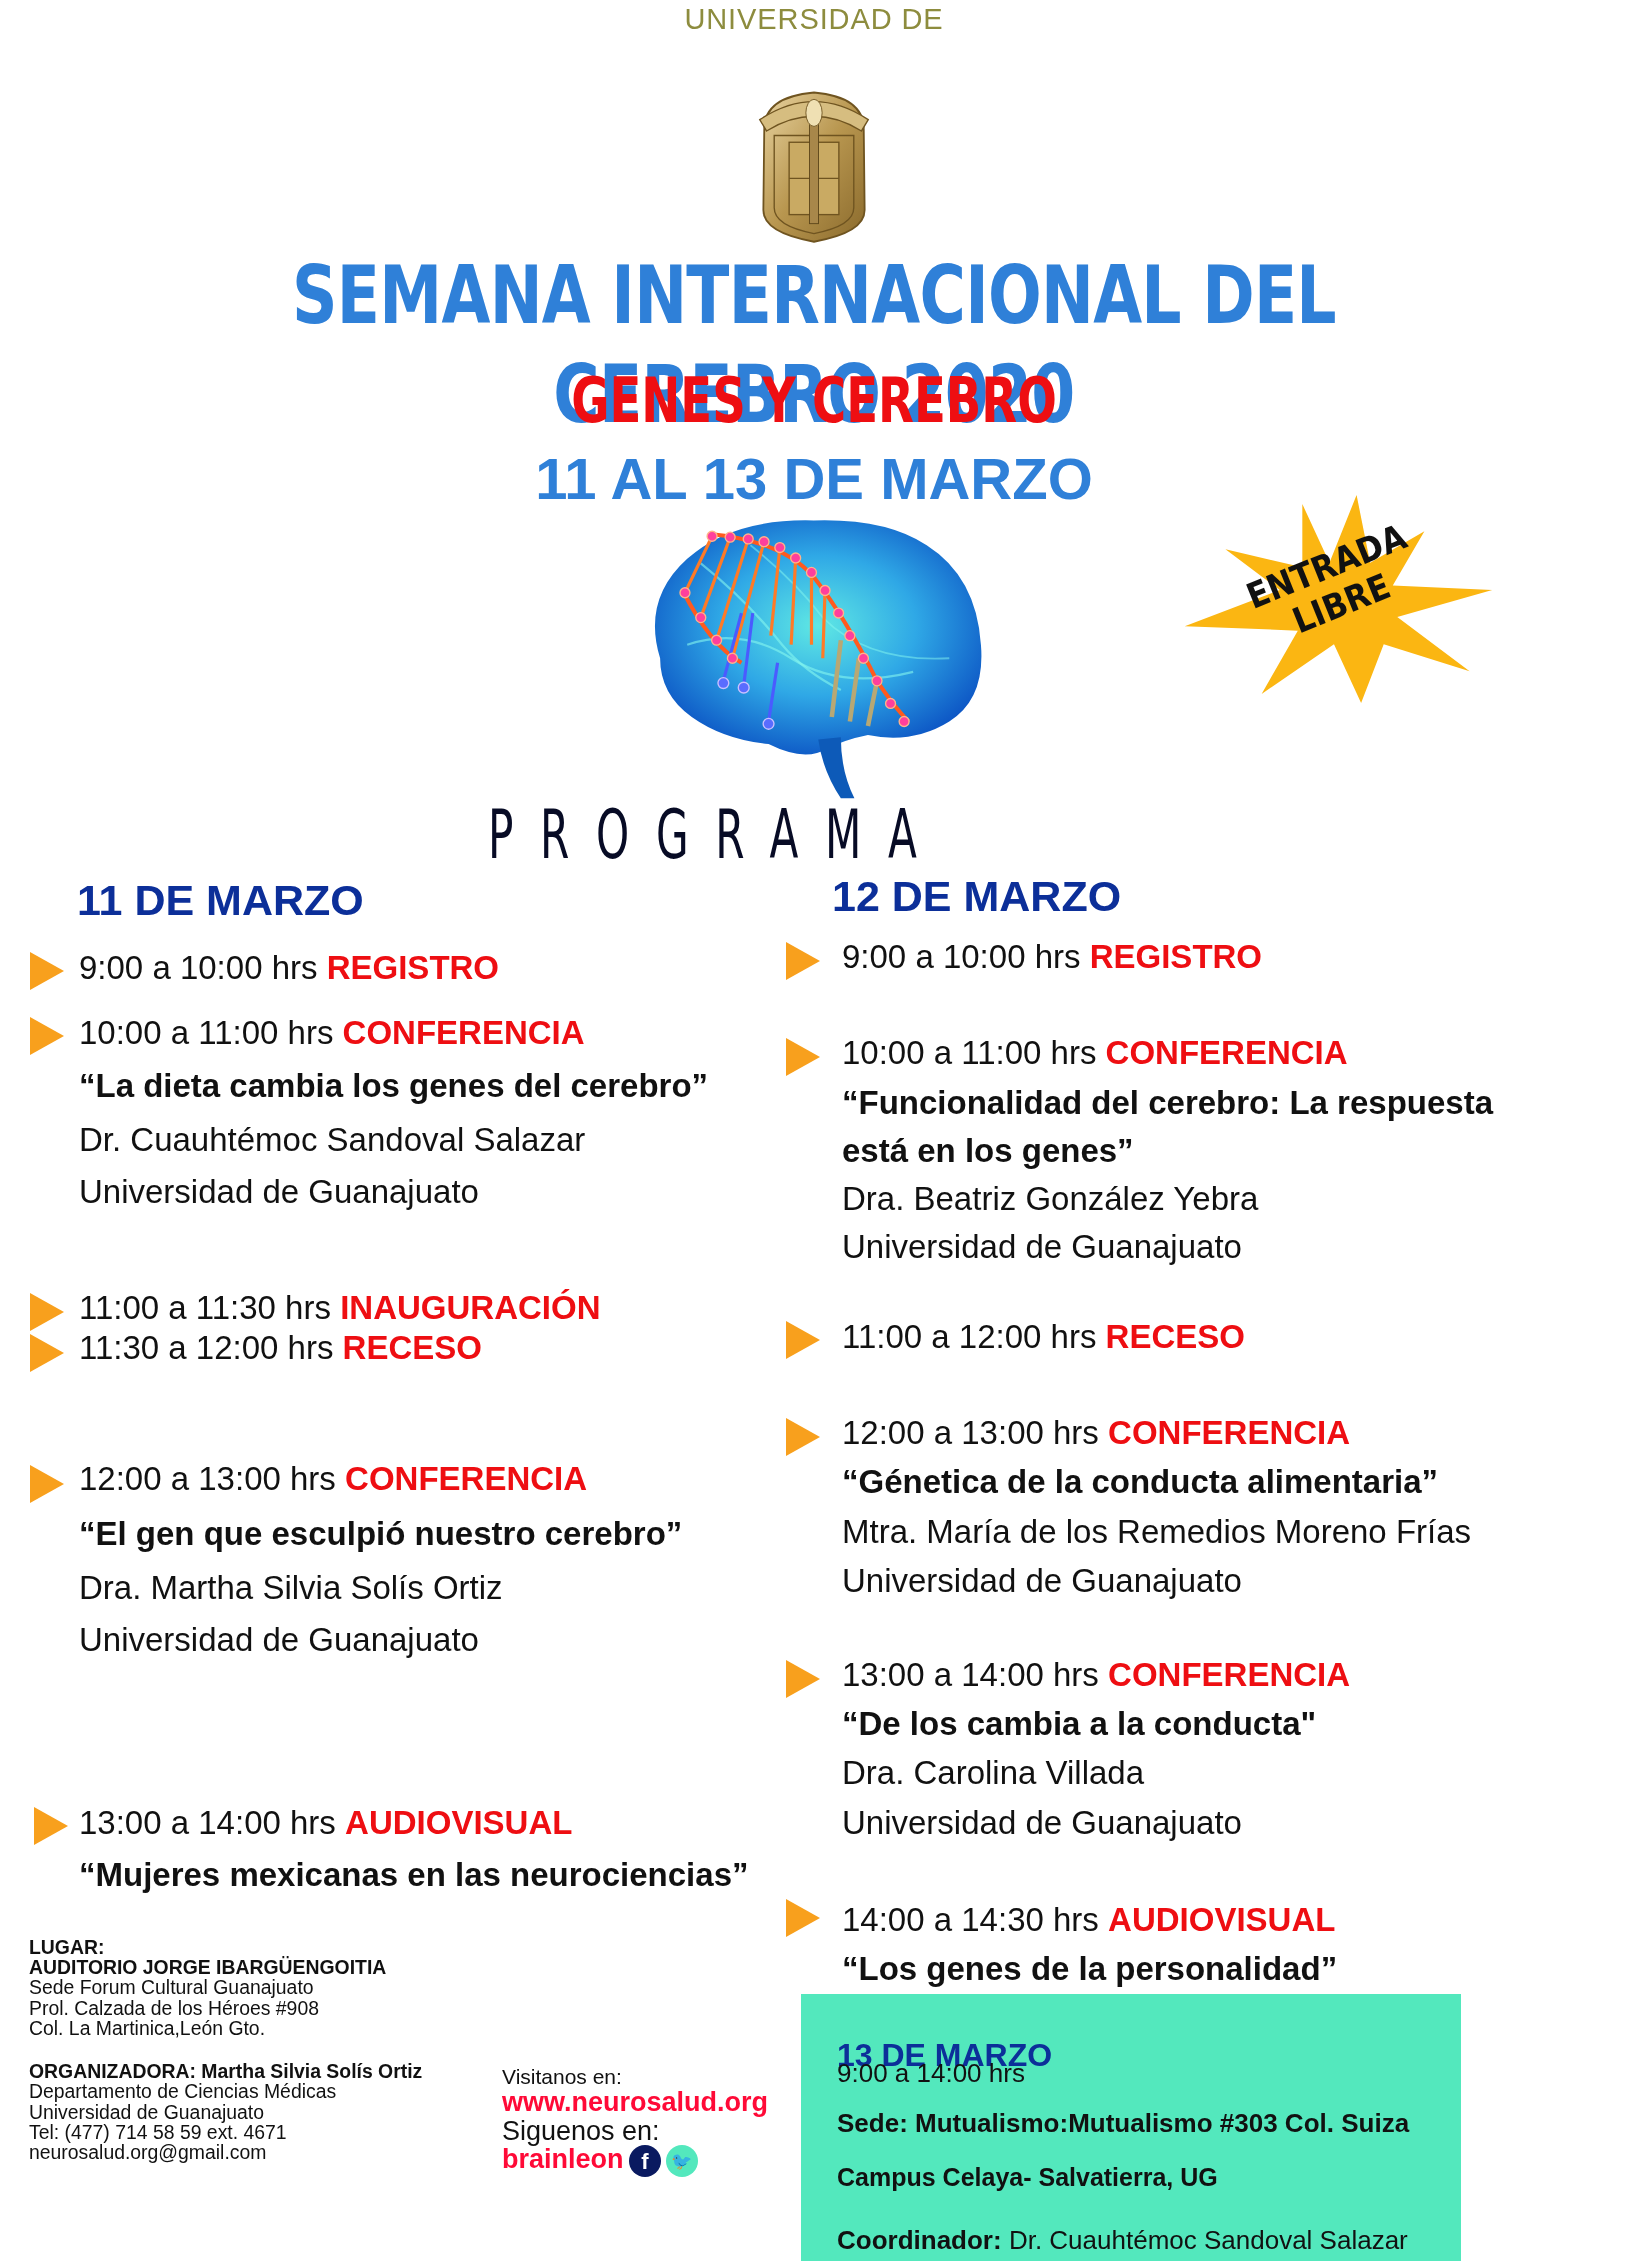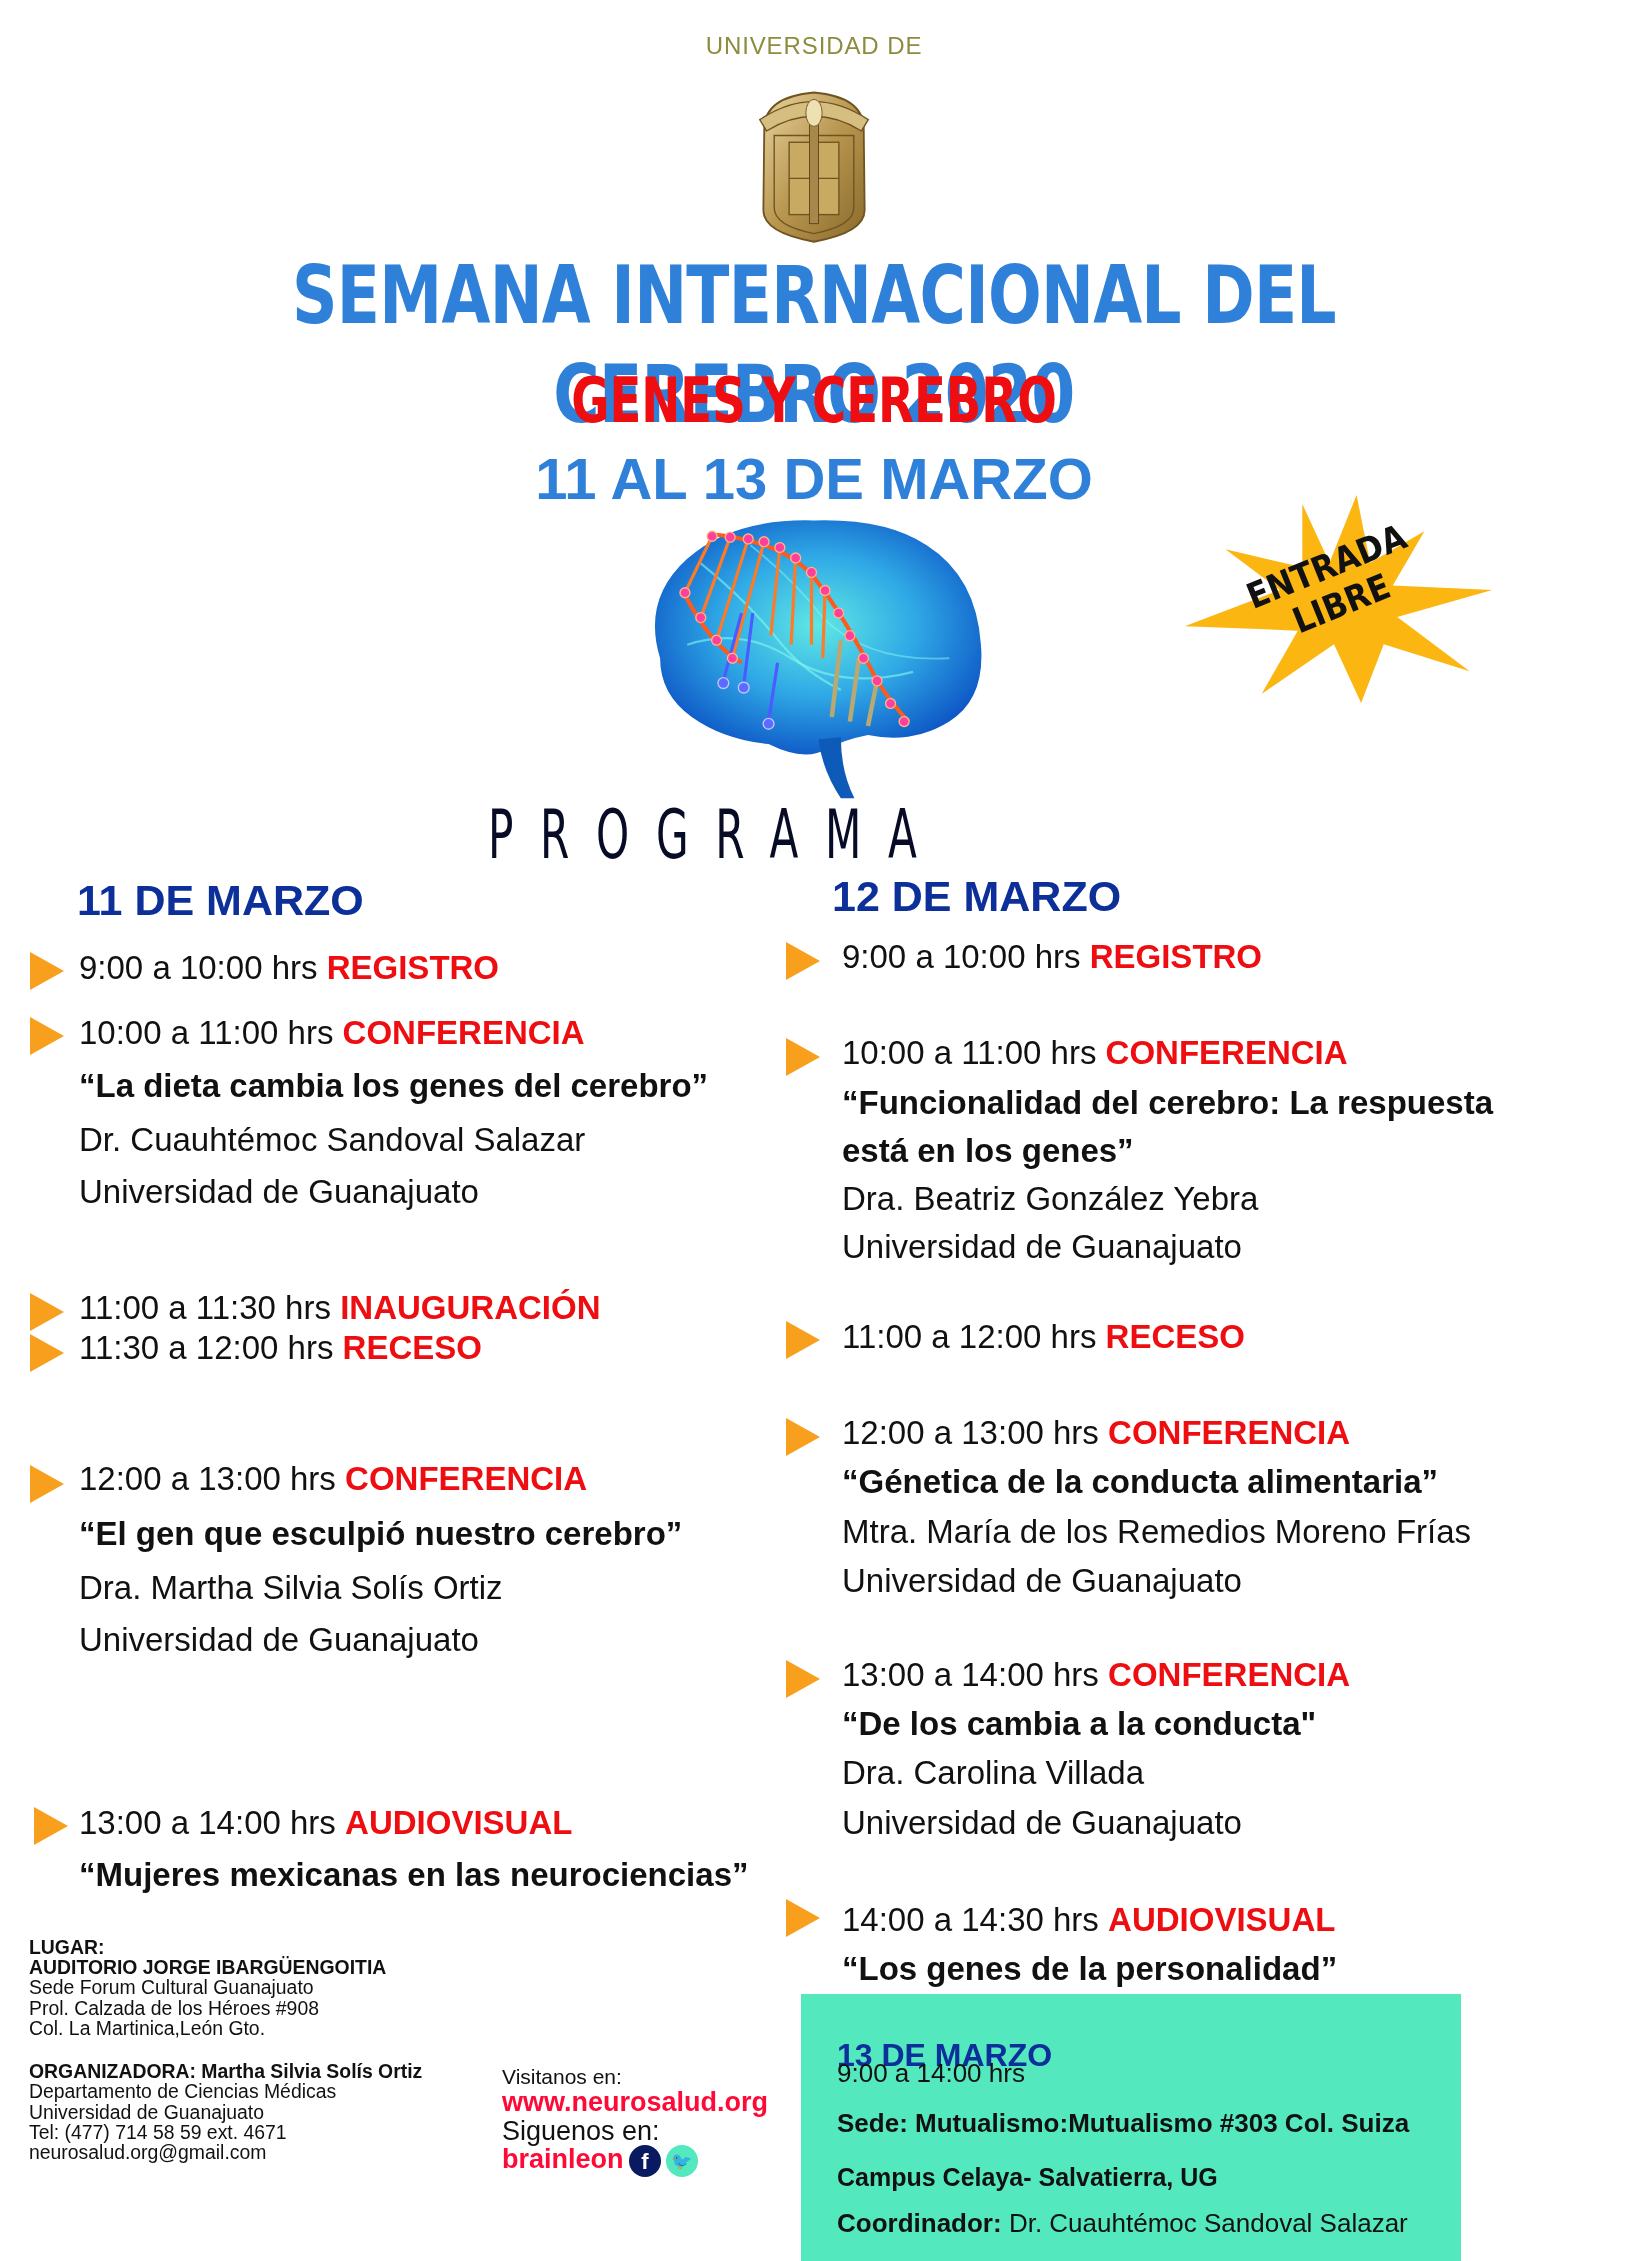--- a/index.html
+++ b/index.html
@@ -1,18 +1,18 @@
 <!DOCTYPE html>
 <html style="font-size:7.2px"><head>
 <meta charset="utf-8">
 <style>
   html, body { margin:0; padding:0; background:#ffffff; }
   body { width:1628px; height:2442px; position:relative; overflow:hidden; font-family:"Liberation Sans", "DejaVu Sans", sans-serif; }
   .abs { position:absolute; }
-  .uni-name { left:0; width:1628px; top:28px; text-align:center; color:#8d8c3e; font-size:24px; line-height:35px; letter-spacing:0.9px; }
+  .uni-name { left:0; width:1628px; top:2px; text-align:center; color:#8d8c3e; font-size:29px; line-height:35px; letter-spacing:0.9px; }
   .seal { left:746px; top:88px; width:136px; height:156px; }
   .title { left:0; width:1628px; top:246px; text-align:center; color:#2f80d8; font-family:"DejaVu Sans", sans-serif; font-weight:bold; font-size:81px; line-height:99px; transform:scaleX(0.78); transform-origin:center top; letter-spacing:-0.9px; }
   .subtitle { left:0; width:1628px; top:362px; text-align:center; color:#ee0e12; font-family:"DejaVu Sans", sans-serif; font-weight:bold; font-size:63px; line-height:77px; transform:scaleX(0.74); transform-origin:center top; }
   .dates { left:0; width:1628px; top:445px; text-align:center; color:#2f80d8; font-weight:bold; font-size:58px; line-height:68px; }
   .brain { left:633px; top:509px; width:366px; height:294px; }
   .star { left:1180px; top:495px; width:317px; height:208px; }
   .star-text { left:1248px; top:545px; width:172px; text-align:center; font-family:"DejaVu Sans Condensed","DejaVu Sans", sans-serif; font-weight:bold; font-size:35px; line-height:40px; color:#111; transform:rotate(-22deg); }
   .programa { left:488px; top:796px; width:633px; text-align:left; color:#070b25; font-family:"DejaVu Sans", sans-serif; font-size:68px; line-height:77px; letter-spacing:43px; transform:scaleX(0.62); transform-origin:left top; }
   .day-head { color:#0c2f99; font-weight:bold; font-size:43px; line-height:50px; }
   .arrow { position:absolute; width:0; height:0; border-top:19px solid transparent; border-bottom:19px solid transparent; border-left:34px solid #f8a01d; }
@@ -244,21 +244,21 @@
     <span class="tag">AUDIOVISUAL</span>
   </div>
   <div class="line bold" style="left:842px; top:1948px;">“Los genes de la personalidad”</div>
 </div>
 
 <div class="abs teal">
   <div class="abs day-head" style="left:36px; top:36px; font-size:32px;">13 DE MARZO</div>
   <div class="line" style="left:36px; top:63px; font-size:26px; line-height:32px;">9:00 a 14:00 hrs</div>
   <div class="line bold" style="left:36px; top:113px; font-size:26px; line-height:32px;">Sede: Mutualismo:Mutualismo #303 Col. Suiza</div>
   <div class="line bold" style="left:36px; top:167px; font-size:25px; line-height:32px;">Campus  Celaya- Salvatierra, UG</div>
-  <div class="line" style="left:36px; top:213px; font-size:26px; line-height:32px;">
+  <div class="line" style="left:36px; top:230px; font-size:26px; line-height:32px;">
     <span style="font-weight:bold;">Coordinador:</span><span> Dr. Cuauhtémoc Sandoval Salazar</span>
   </div>
 </div>
 
 <div class="info b" style="left:29px; top:1936px;">LUGAR:</div>
 <div class="info b" style="left:29px; top:1956px;">AUDITORIO JORGE IBARGÜENGOITIA</div>
 <div class="info" style="left:29px; top:1976px;">Sede Forum Cultural Guanajuato</div>
 <div class="info" style="left:29px; top:1997px;">Prol. Calzada de los Héroes #908</div>
 <div class="info" style="left:29px; top:2017px;">Col. La Martinica,León Gto.</div>
 

